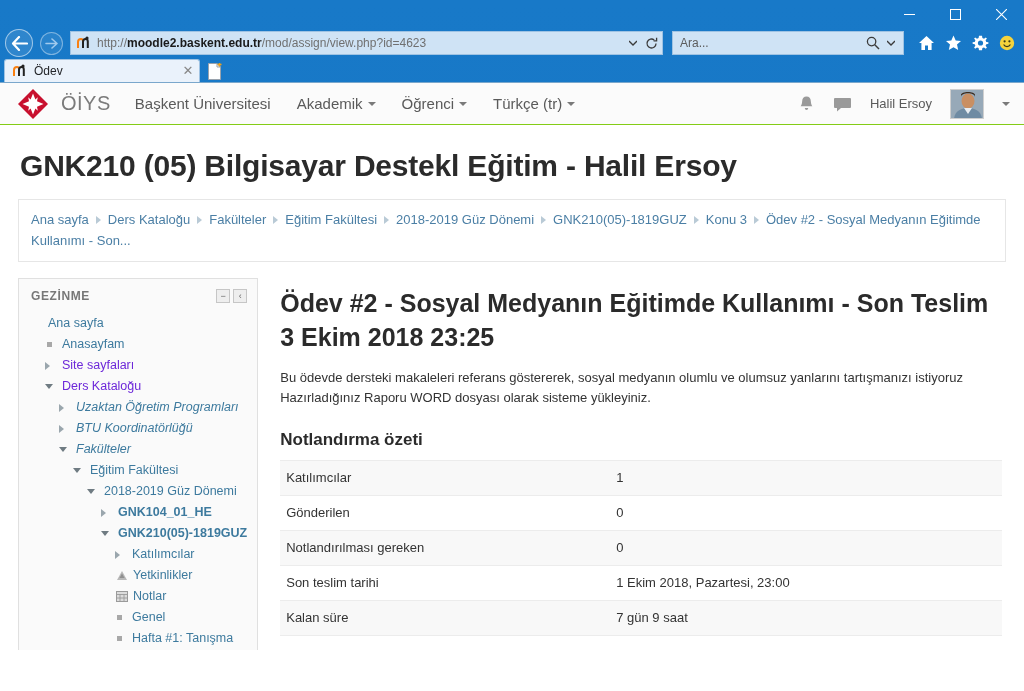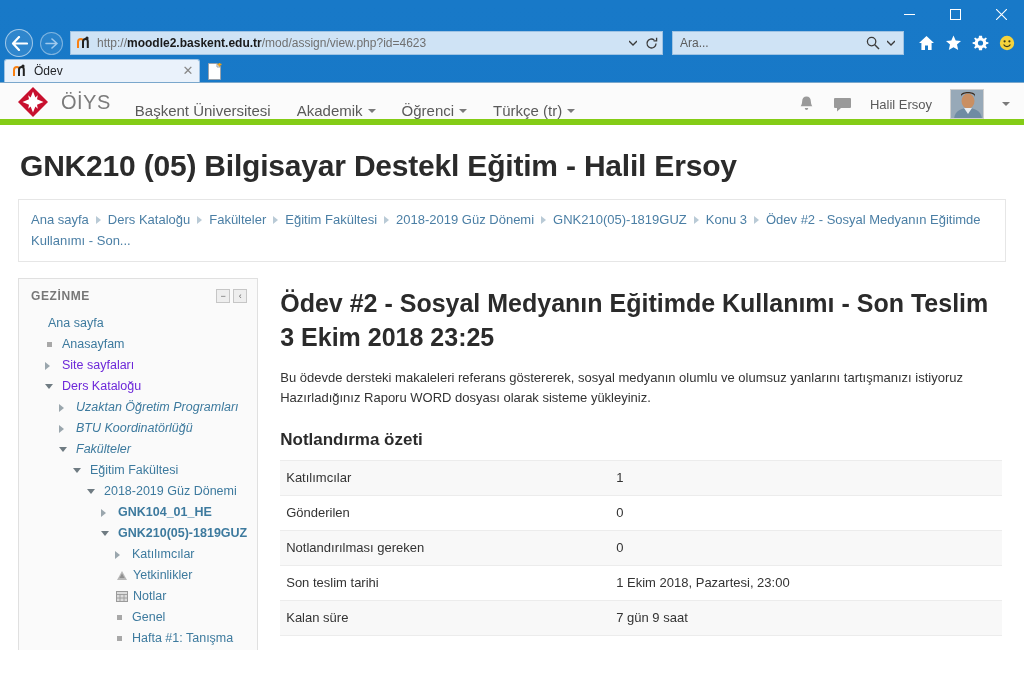--- a/index.html
+++ b/index.html
@@ -112,22 +112,22 @@
     background: #fff;
     border-top: 1px solid #7aa7cc;
     overflow: hidden;
     position: relative;
   }
 
   
   .m-navbar {
     height: 42px;
     background: #fbfbfb;
-    border-bottom: 6px solid #84cc16;
-    display: flex; align-items: flex-end;
+    border-bottom: 1px solid #84cc16;
+    display: flex; align-items: center;
     padding: 0 14px 0 16px;
   }
   .brand { display: flex; align-items: center; gap: 11px; margin-right: 24px; }
   .brand-logo { width: 34px; height: 34px; }
   .brand-name { font-size: 20px; color: #7b7b7b; letter-spacing: .5px; }
   .m-menu { display: flex; align-items: center; gap: 26px; }
   .m-menu a {
     font-size: 15px; color: #5a5a5a; text-decoration: none;
     display: inline-flex; align-items: center; gap: 5px;
   }

